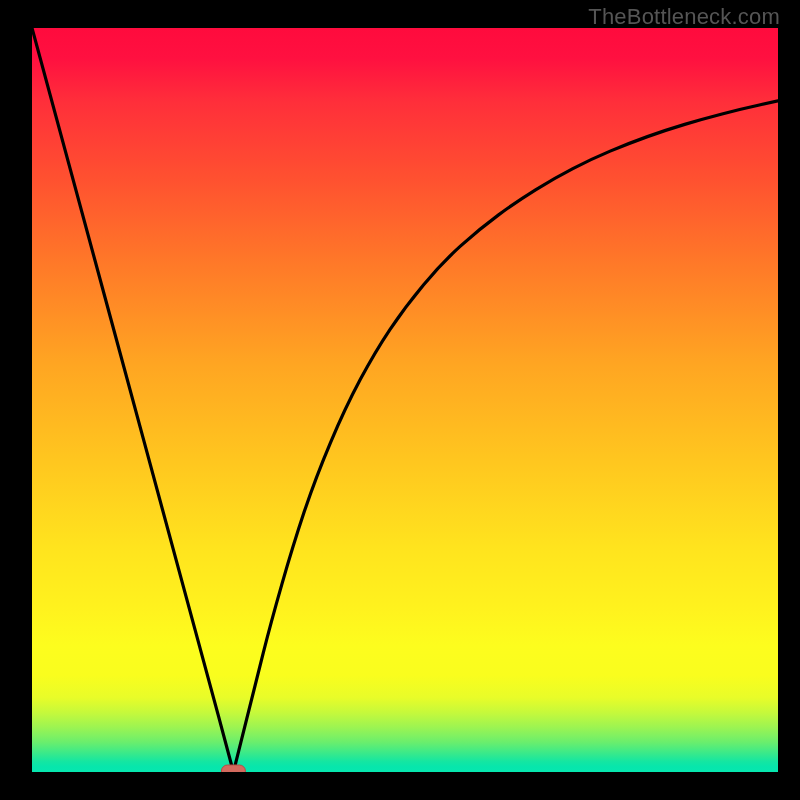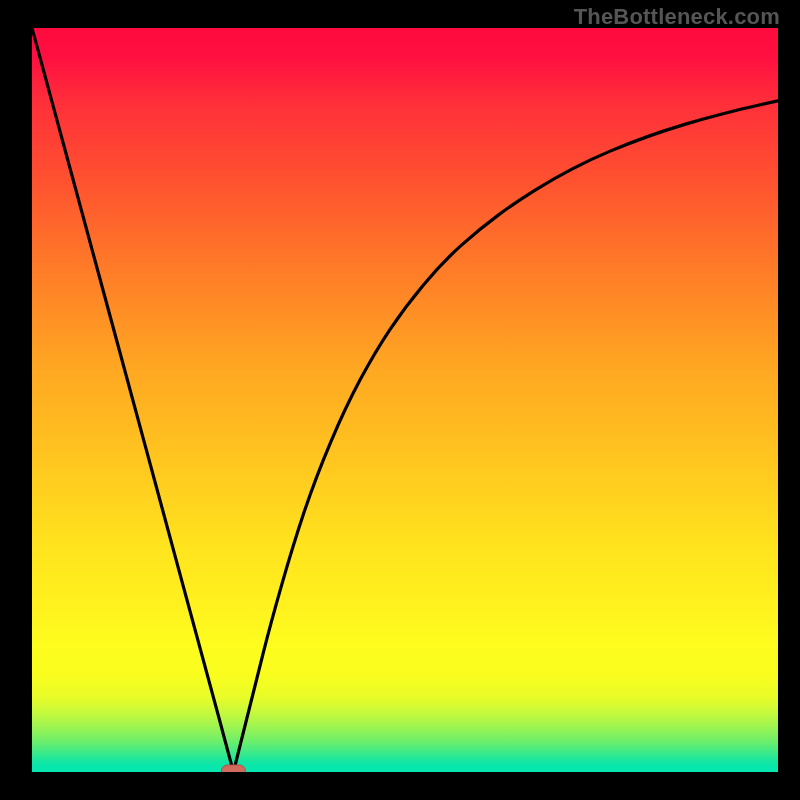--- a/index.html
+++ b/index.html
@@ -53,21 +53,21 @@
     top: 0;
     width: 746px;
     height: 744px;
   }
   .watermark {
     position: absolute;
     top: 4px;
     right: 20px;
     color: #555;
     font-size: 22px;
-    font-weight: 700;
+    font-weight: 400;
     letter-spacing: 0.2px;
   }
 </style>
 </head>
 <body>
 
 <div class="frame">
 
   <div class="plot-area">
     <svg viewBox="0 0 746 744" preserveAspectRatio="none">

